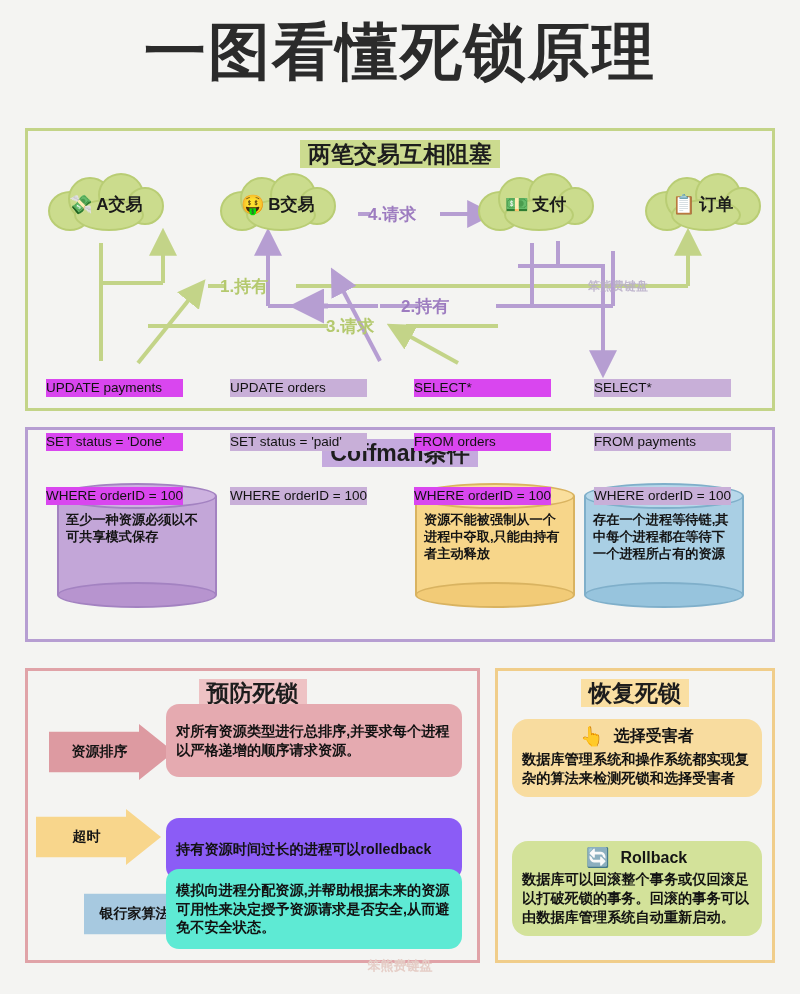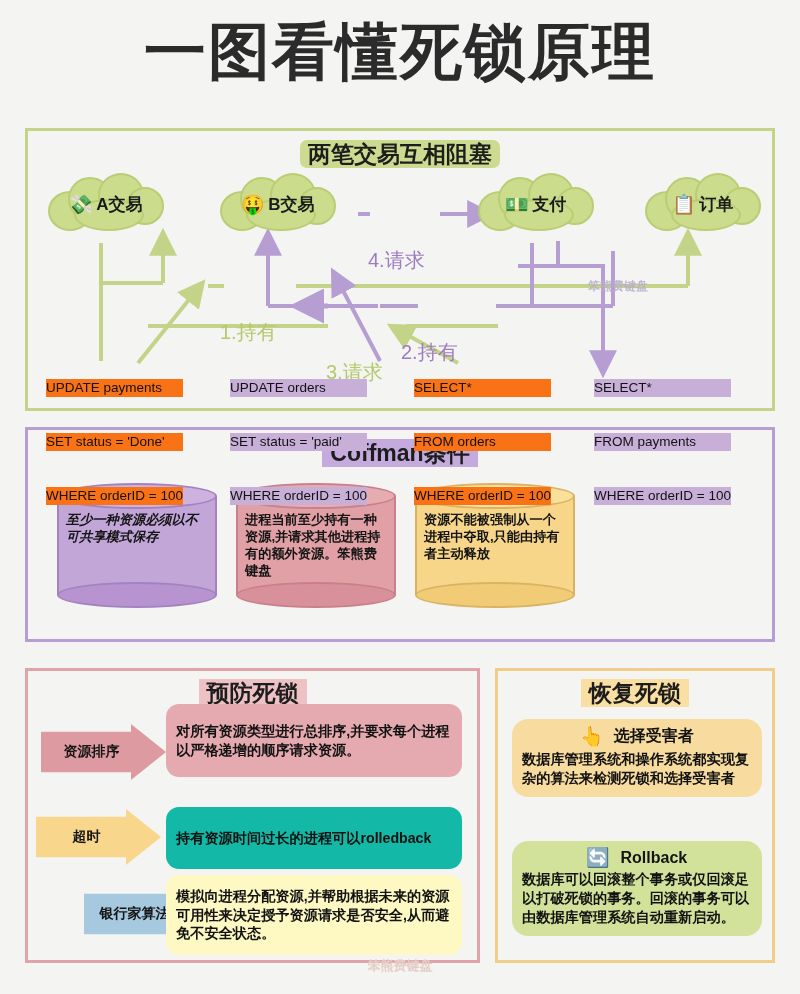--- a/index.html
+++ b/index.html
@@ -23,21 +23,21 @@
   .section { position: absolute; background: #f4f4f2; }
   .sec-title {
     position: absolute; left: 0; width: 100%;
     text-align: center; font-size: 23px; font-weight: bold; color: #1d1d1d;
   }
   .sec-title span { padding: 1px 8px; }
 
   
   #sec-trans { left: 25px; top: 128px; width: 750px; height: 283px; border: 3px solid #c3d488; }
   #sec-trans .sec-title { top: 8px; }
-  #sec-trans .sec-title span { background: #ccdb8f; border-radius: 7px; }
+  #sec-trans .sec-title span { background: #ccdb8f; }
 
   .cloud {
     position: absolute; width: 120px; height: 62px;
     display: flex; align-items: center; justify-content: center;
     gap: 4px;
   }
   .cloud .puffs { position: absolute; inset: 0; }
   .cloud .puffs i {
     position: absolute; background: #cbdc8d; border-radius: 50%;
     border: 2px solid #b9cd74;
@@ -53,27 +53,26 @@
   .p2 { left: 22px; top: 4px;  width: 44px; height: 44px; }
   .p3 { left: 52px; top: 0px;  width: 46px; height: 44px; }
   .p4 { left: 80px; top: 14px; width: 38px; height: 38px; }
   .p5 { left: 28px; top: 26px; width: 70px; height: 32px; }
 
   .sql-box {
     position: absolute; font-size: 13.5px; line-height: 1.33;
     color: #111; white-space: pre; font-weight: normal;
   }
   .sql-box .ln { display: block; }
-  .sql-green .ln { background: #f97316; }
+  .sql-green .ln { background: #d946ef; }
   .sql-purple .ln { background: #c8afd8; }
 
   .flow-label {
-    position: absolute; font-size: 20px; font-weight: normal;
+    position: absolute; font-size: 17px; font-weight: bold;
     white-space: nowrap;
-    margin-top: 44px;
   }
   .lbl-green { color: #b4c96e; }
   .lbl-purple { color: #9d7cc0; }
 
   .wm {
     position: absolute; color: #b9aec9; font-size: 12px; font-weight: bold;
     white-space: nowrap; opacity: .85;
   }
   .wm-bottom {
     position: absolute; left: 0; top: 957px; width: 800px; text-align: center;
@@ -274,69 +273,69 @@
       <span class="ln">FROM payments</span>
       <span class="ln">WHERE orderID = 100</span>
     </div>
   </div>
 
   <div class="section" id="sec-coffman">
     <div class="sec-title">
       <span>Coffman条件</span>
     </div>
 
-    <div class="cyl" style="left:29px;font-style:italic;">
+    <div class="cyl" style="left:29px;">
       <div class="body" style="background:#c3a6d8; border-color:#a382c1;"></div>
       <div class="bot" style="background:#b794cf; border-color:#a382c1;"></div>
       <div class="top" style="background:#cdb2e0; border-color:#a382c1;"></div>
       <div class="hdr">相互排斥</div>
       <div class="txt">至少一种资源必须以不可共享模式保存</div>
     </div>
 
-    <div class="cyl" style="left:208px;">
-      <div class="body" style="background:#e0a0a5; border-color:#c9808a;"></div>
-      <div class="bot" style="background:#d8919a; border-color:#c9808a;"></div>
-      <div class="top" style="background:#e6adb1; border-color:#c9808a;"></div>
-      <div class="hdr">保持并等待</div>
-      <div class="txt">进程当前至少持有一种资源,并请求其他进程持有的额外资源。笨熊费键盘</div>
-    </div>
 
     <div class="cyl" style="left:387px;">
       <div class="body" style="background:#f7d68a; border-color:#d9b360;"></div>
       <div class="bot" style="background:#f2cb77; border-color:#d9b360;"></div>
       <div class="top" style="background:#fadf9d; border-color:#d9b360;"></div>
       <div class="hdr">不可抢占</div>
       <div class="txt">资源不能被强制从一个进程中夺取,只能由持有者主动释放</div>
     </div>
 
+    <div class="cyl" style="left:556px;">
+      <div class="body" style="background:#a9cfe4; border-color:#7fafca;"></div>
+      <div class="bot" style="background:#97c4dd; border-color:#7fafca;"></div>
+      <div class="top" style="background:#b7d8ea; border-color:#7fafca;"></div>
+      <div class="hdr">循环等待</div>
+      <div class="txt">存在一个进程等待链,其中每个进程都在等待下一个进程所占有的资源</div>
+    </div>
   </div>
 
   <div class="section" id="sec-prevent">
     <div class="sec-title">
       <span>预防死锁</span>
     </div>
 
-    <div class="arrow-tag" style="left:13px; top:53px; background:#dd9aa1;">
+    <div class="arrow-tag" style="left:21px; top:53px; background:#dd9aa1;">
       <span>资源排序</span>
     </div>
     <div class="desc-box" style="left:138px; top:33px; width:296px; height:73px; background:#e5aab0;">
       <span>对所有资源类型进行总排序,并要求每个进程以严格递增的顺序请求资源。</span>
     </div>
 
     <div class="arrow-tag" style="left:8px; top:138px; background:#f8d68c;">
       <span>超时</span>
     </div>
-    <div class="desc-box" style="left:138px; top:136px; width:296px; height:62px; background:#14b8a6;">
+    <div class="desc-box" style="left:138px; top:147px; width:296px; height:62px; background:#8b5cf6;">
       <span>持有资源时间过长的进程可以rolledback</span>
     </div>
 
     <div class="arrow-tag" style="left:8px; top:215px; background:#a7c9e0;margin-left:48px;">
       <span>银行家算法</span>
     </div>
-    <div class="desc-box" style="left:138px; top:204px; width:296px; height:80px; background:#fef9c3;">
+    <div class="desc-box" style="left:138px; top:198px; width:296px; height:80px; background:#5eead4;">
       <span>模拟向进程分配资源,并帮助根据未来的资源可用性来决定授予资源请求是否安全,从而避免不安全状态。</span>
     </div>
   </div>
 
   <div class="section" id="sec-recover">
     <div class="sec-title">
       <span>恢复死锁</span>
     </div>
 
     <div class="rec-card" style="top:48px; background:#f8dc9f;">

